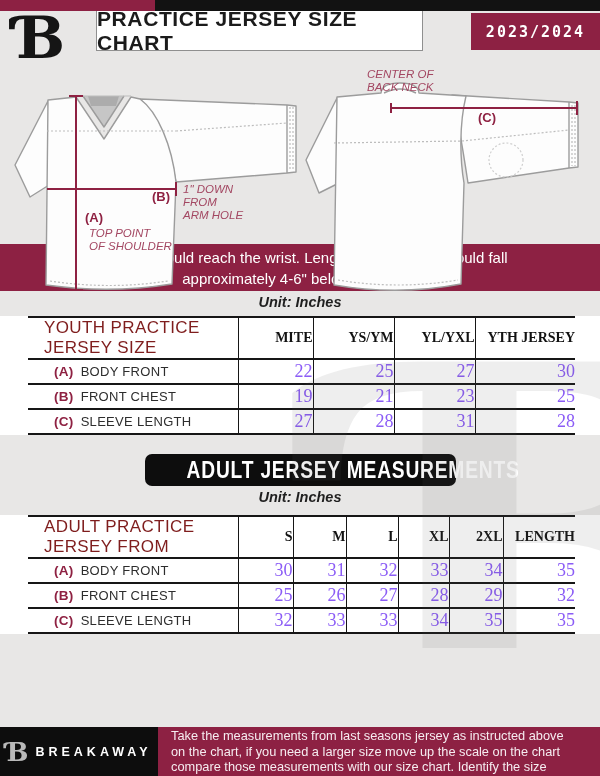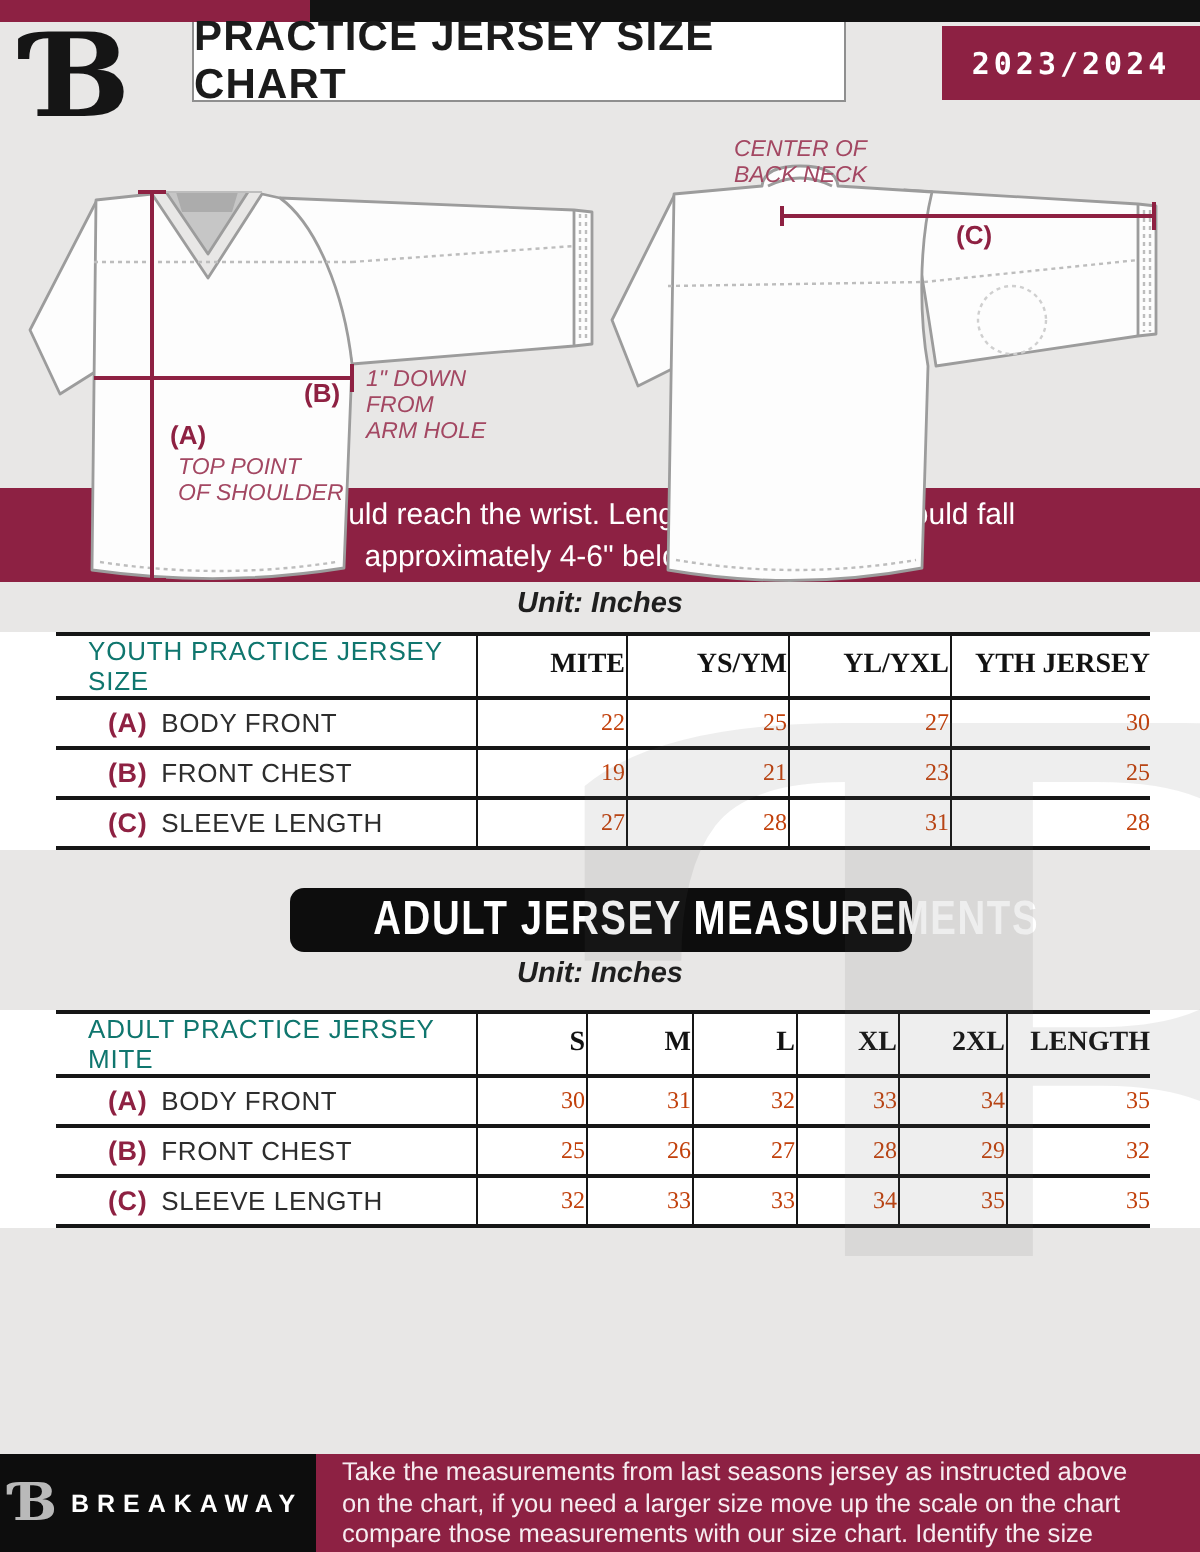--- a/index.html
+++ b/index.html
@@ -71,26 +71,26 @@
     border-collapse:collapse; margin:0 25px 0 28px; width:547px;
     border-top:2.5px solid #161616;
   }
   .size-table tr{ border-bottom:2px solid #161616; }
   .size-table tr:last-child{ border-bottom:2.5px solid #161616; }
   .size-table td{ vertical-align:middle; }
   .size-table td.v{ border-left:1.5px solid #161616; text-align:right;font-family:Liberation Serif, serif; }
   .size-table .hrow td{ height:30px; }
   .size-table .drow td{ height:25px; }
   .cell-sizehead{
-    font-size:13px; color:#0f766e; letter-spacing:.4px; padding-left:16px;
+    font-size:17px; color:#7f1d1d; letter-spacing:.4px; padding-left:16px;
   }
   .cell-colhead{ font-size:14px; font-weight:bold; color:#121212; }
   .cell-rowlabel{ padding-left:26px; font-size:13px; color:#2d2d2d; letter-spacing:.3px; }
   .cell-rowlabel .letter{ color:#8E2142; font-weight:bold; margin-right:7px; font-size:13.5px; }
-  .cell-val{ font-size:12px; color:#c2410c; }
+  .cell-val{ font-size:18px; color:#8b5cf6; }
   .gap10{ height:10px; } .gap14{ height:14px; } .gap4{ height:4px; }
   
   .footer{ position:absolute; left:0; bottom:0; width:600px; height:49px; display:flex; }
   .footer-black{
     width:158px; background:#0d0d0d; display:flex; align-items:center; justify-content:center;
   }
   .footer-logo{
     font-family:"DejaVu Serif", serif; font-weight:bold; font-size:26px;
     line-height:1; color:#b9b9b9; margin-right:7px;
   }
@@ -255,21 +255,21 @@
             <col style="width:210px">
             <col style="width:55px">
             <col style="width:53px">
             <col style="width:52px">
             <col style="width:51px">
             <col style="width:54px">
             <col style="width:72px">
           </colgroup>
         <tbody>
             <tr class="hrow">
-          <td class="cell-sizehead">ADULT PRACTICE JERSEY MITE</td>
+          <td class="cell-sizehead">ADULT PRACTICE JERSEY FROM</td>
           <td class="v cell-colhead">S</td>
           <td class="v cell-colhead">M</td>
           <td class="v cell-colhead">L</td>
           <td class="v cell-colhead">XL</td>
           <td class="v cell-colhead">2XL</td>
           <td class="v cell-colhead">LENGTH</td>
         </tr>
         <tr class="drow">
           <td class="cell-rowlabel"><span class="letter">(A)</span><span>BODY FRONT</span></td>
           <td class="v cell-val">30</td>

